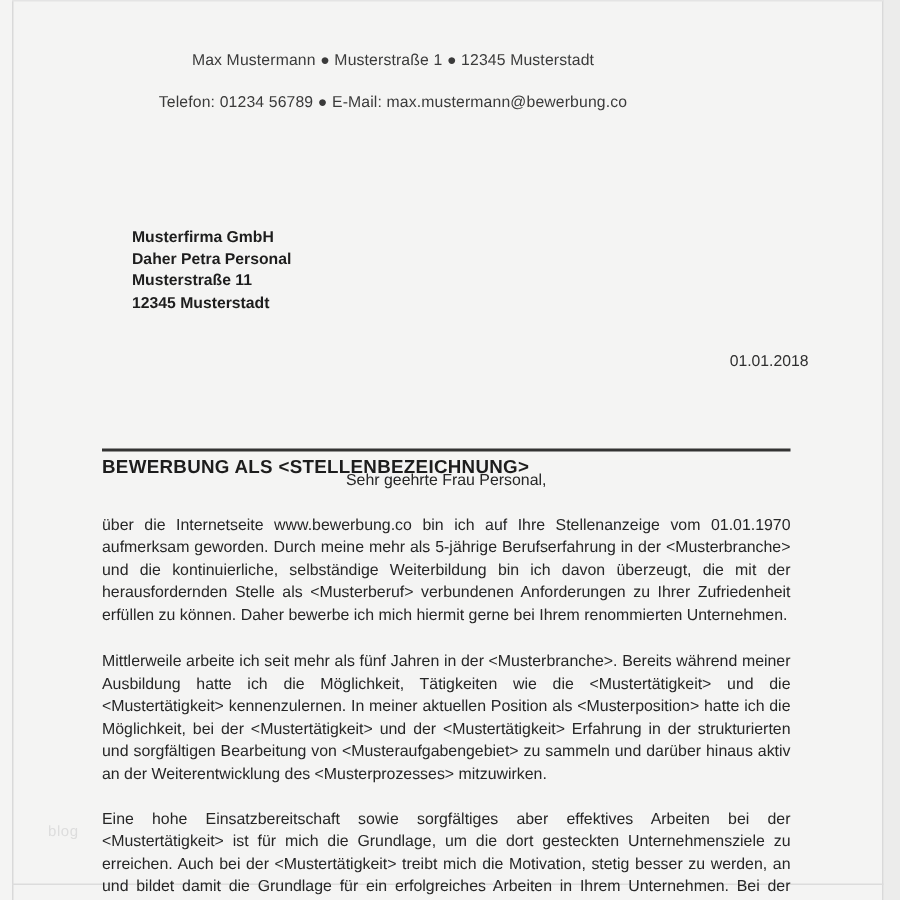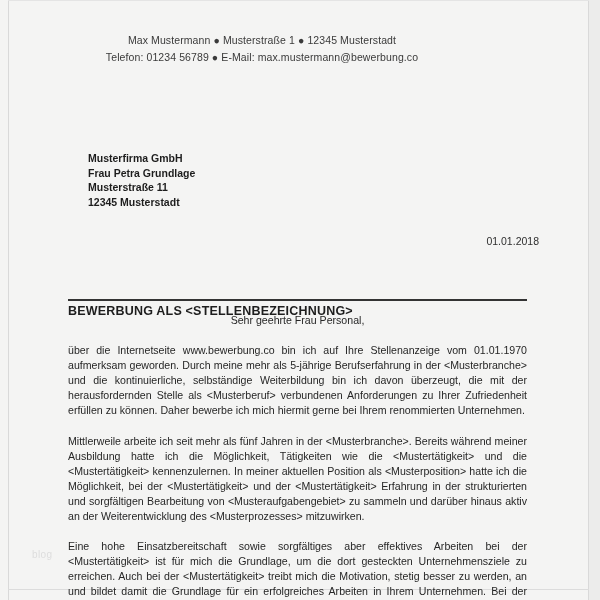--- a/index.html
+++ b/index.html
@@ -62,21 +62,21 @@
     left: 8px;
     top: 33px;
     width: 508px;
     text-align: center;
     color: #3a3a3a;
     font-size: 10.5px;
     line-height: 15px;
     letter-spacing: 0.1px;
   }
   .letterhead .lh-line { display: block; white-space: nowrap; }
-  .letterhead .lh-line.second { margin-top: 2px; }
+  .letterhead .lh-line.second { margin-top: 13px; }
 
   
   .recipient {
     position: absolute;
     left: 68px;
     top: 151px;
     font-size: 10.5px;
     line-height: 14.5px;
     font-weight: bold;
     color: #1d1d1d;
@@ -159,21 +159,21 @@
   <div class="edge-top"></div>
   <div class="edge-bottom"></div>
 
   <div class="letterhead">
     <span class="lh-line">Max Mustermann ● Musterstraße 1 ● 12345 Musterstadt</span>
     <span class="lh-line second">Telefon: 01234 56789 ● E-Mail: max.mustermann@bewerbung.co</span>
   </div>
 
   <div class="recipient">
     <span>Musterfirma GmbH</span>
-    <span>Frau Petra Grundlage</span>
+    <span>Daher Petra Personal</span>
     <span>Musterstraße 11</span>
     <span>12345 Musterstadt</span>
   </div>
 
   <div class="date">01.01.2018</div>
 
   <div class="subject">BEWERBUNG ALS &lt;STELLENBEZEICHNUNG&gt;</div>
   <div class="subject-rule"></div>
 
   <div class="body-col">

